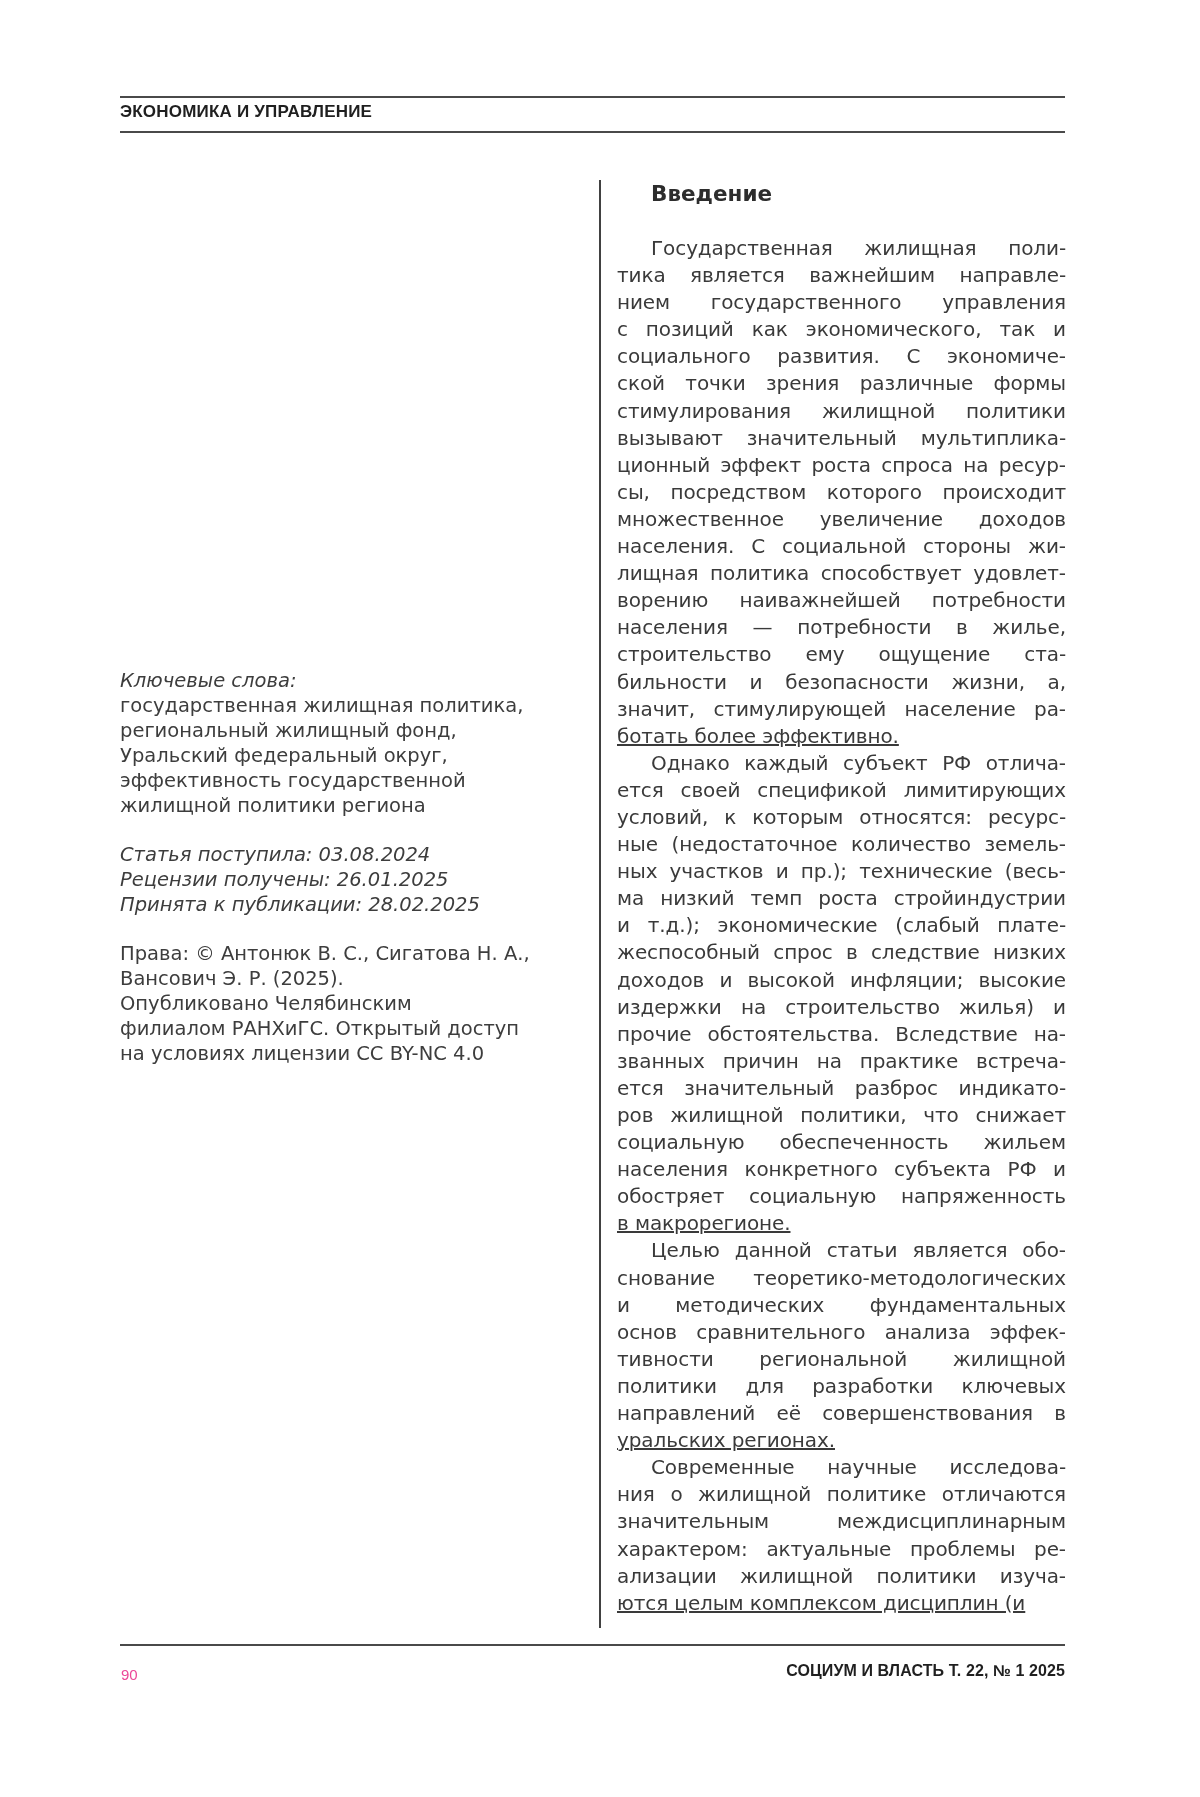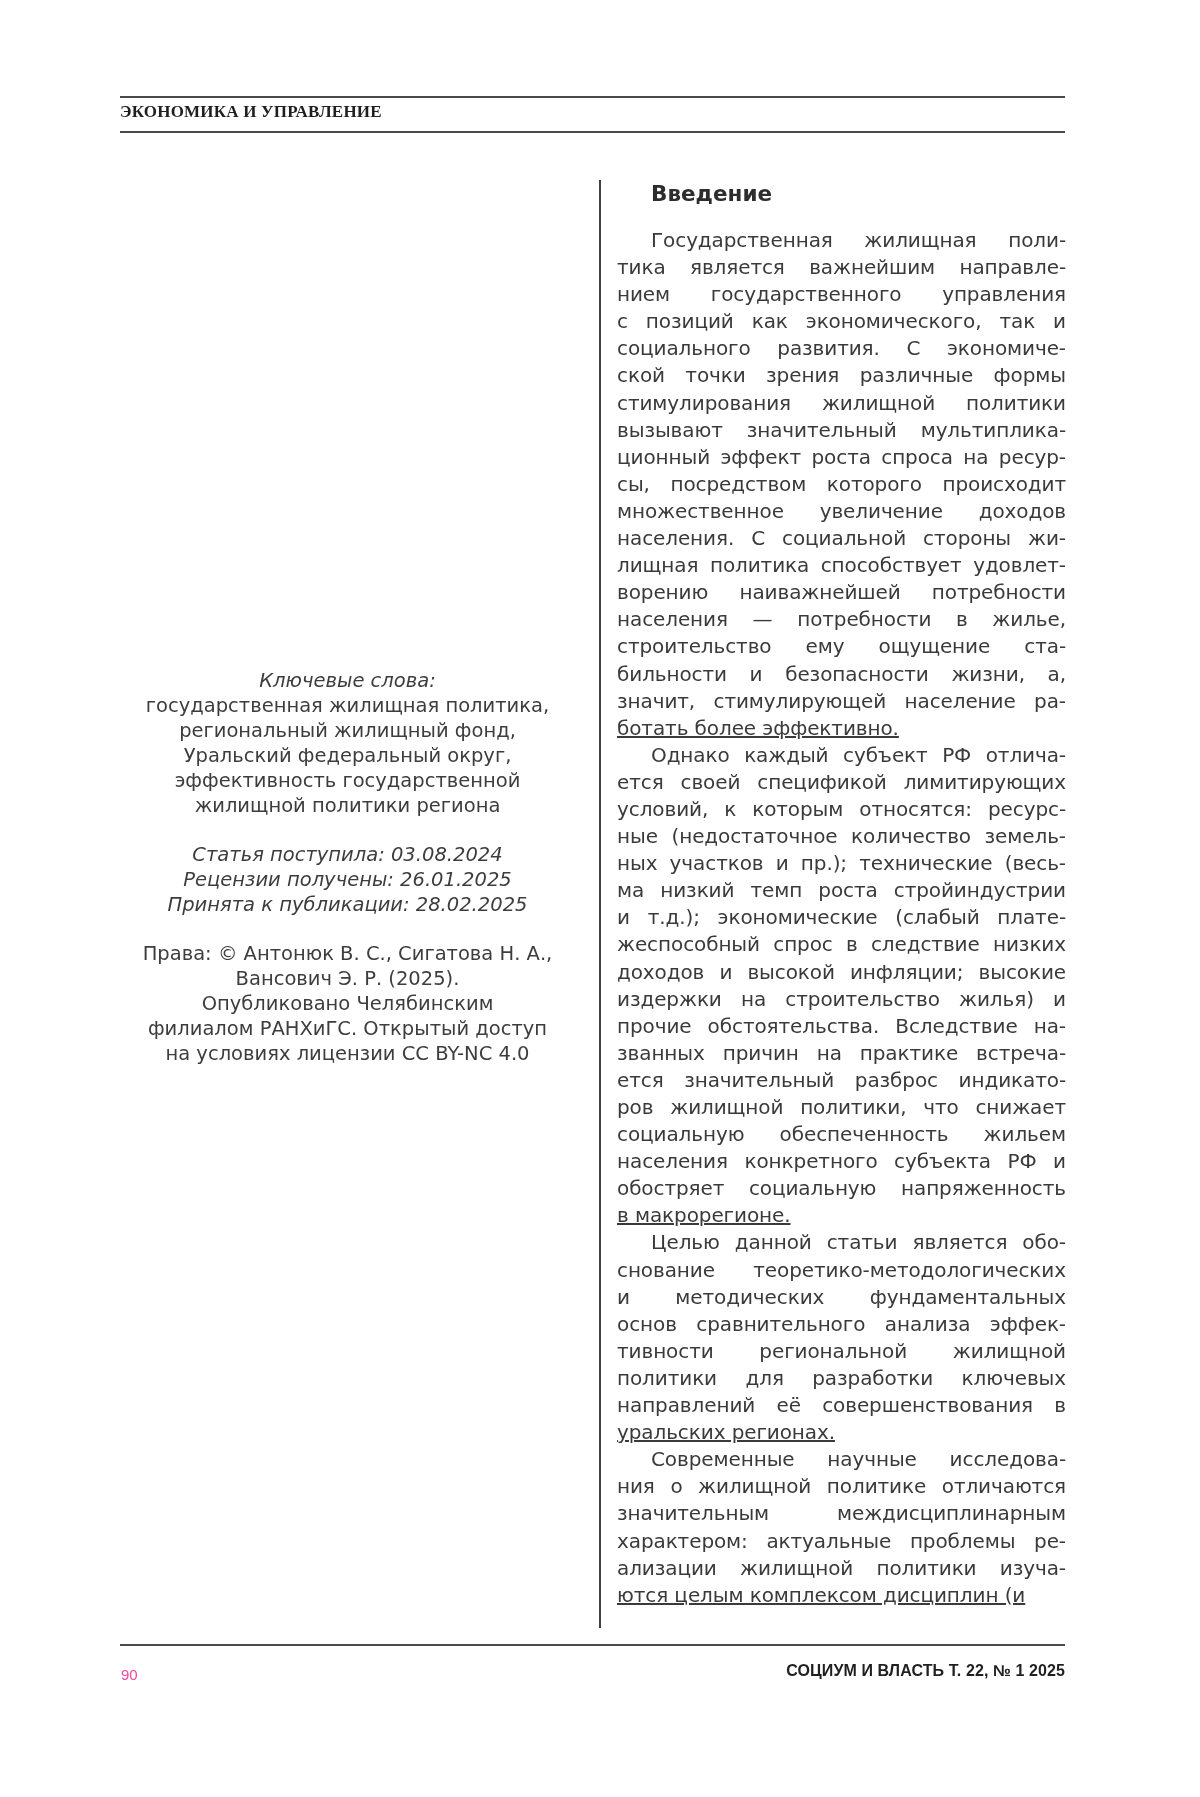--- a/index.html
+++ b/index.html
@@ -11,42 +11,42 @@
     color:#3a3a3a;
     overflow:hidden;
     margin:0 auto;
   }
   .rule{position:absolute;left:120px;width:945px;height:2px;background:#4a4a4a;}
   .hdr-rule-top{top:96px;}
   .hdr-rule-bot{top:131px;}
   .ftr-rule{top:1644px;}
   .section-title{
     position:absolute;left:120px;top:102px;width:600px;
-    font-family:Liberation Serif, serif;
+    font-family:Liberation Sans, sans-serif;
     font-weight:bold;font-size:17px;letter-spacing:.2px;color:#1f1f1f;
   }
   .col-divider{
     position:absolute;left:599px;top:180px;width:2px;height:1448px;background:#414141;
   }
   
   .left-col{
     position:absolute;left:120px;top:668px;width:455px;
-    font-size:19.5px;line-height:25px;text-align:center;color:#3d3d3d;
+    font-size:19.5px;line-height:25px;text-align:left;color:#3d3d3d;
   }
   .left-block{margin:0 0 24px 0;}
   .left-block:last-child{margin-bottom:0;}
   .italic{font-style:italic;}
   .ln{white-space:nowrap;}
   
   .right-col{
     position:absolute;left:617px;top:180px;width:449px;color:#3a3a3a;
   }
   .intro-heading{
     font-weight:bold;font-size:21.5px;line-height:27px;color:#2d2d2d;
-    padding-left:34px;margin:0 0 20px 0;
+    padding-left:34px;margin:0 0 28px 0;
   }
   .para{margin:0;}
   .bln{
     font-size:20px;line-height:27.1px;
     text-align:justify;text-align-last:justify;
     letter-spacing:-0.1px;
   }
   .bln.first{text-indent:34px;}
   .bln.plast{text-align-last:left;text-decoration:underline;}
   

